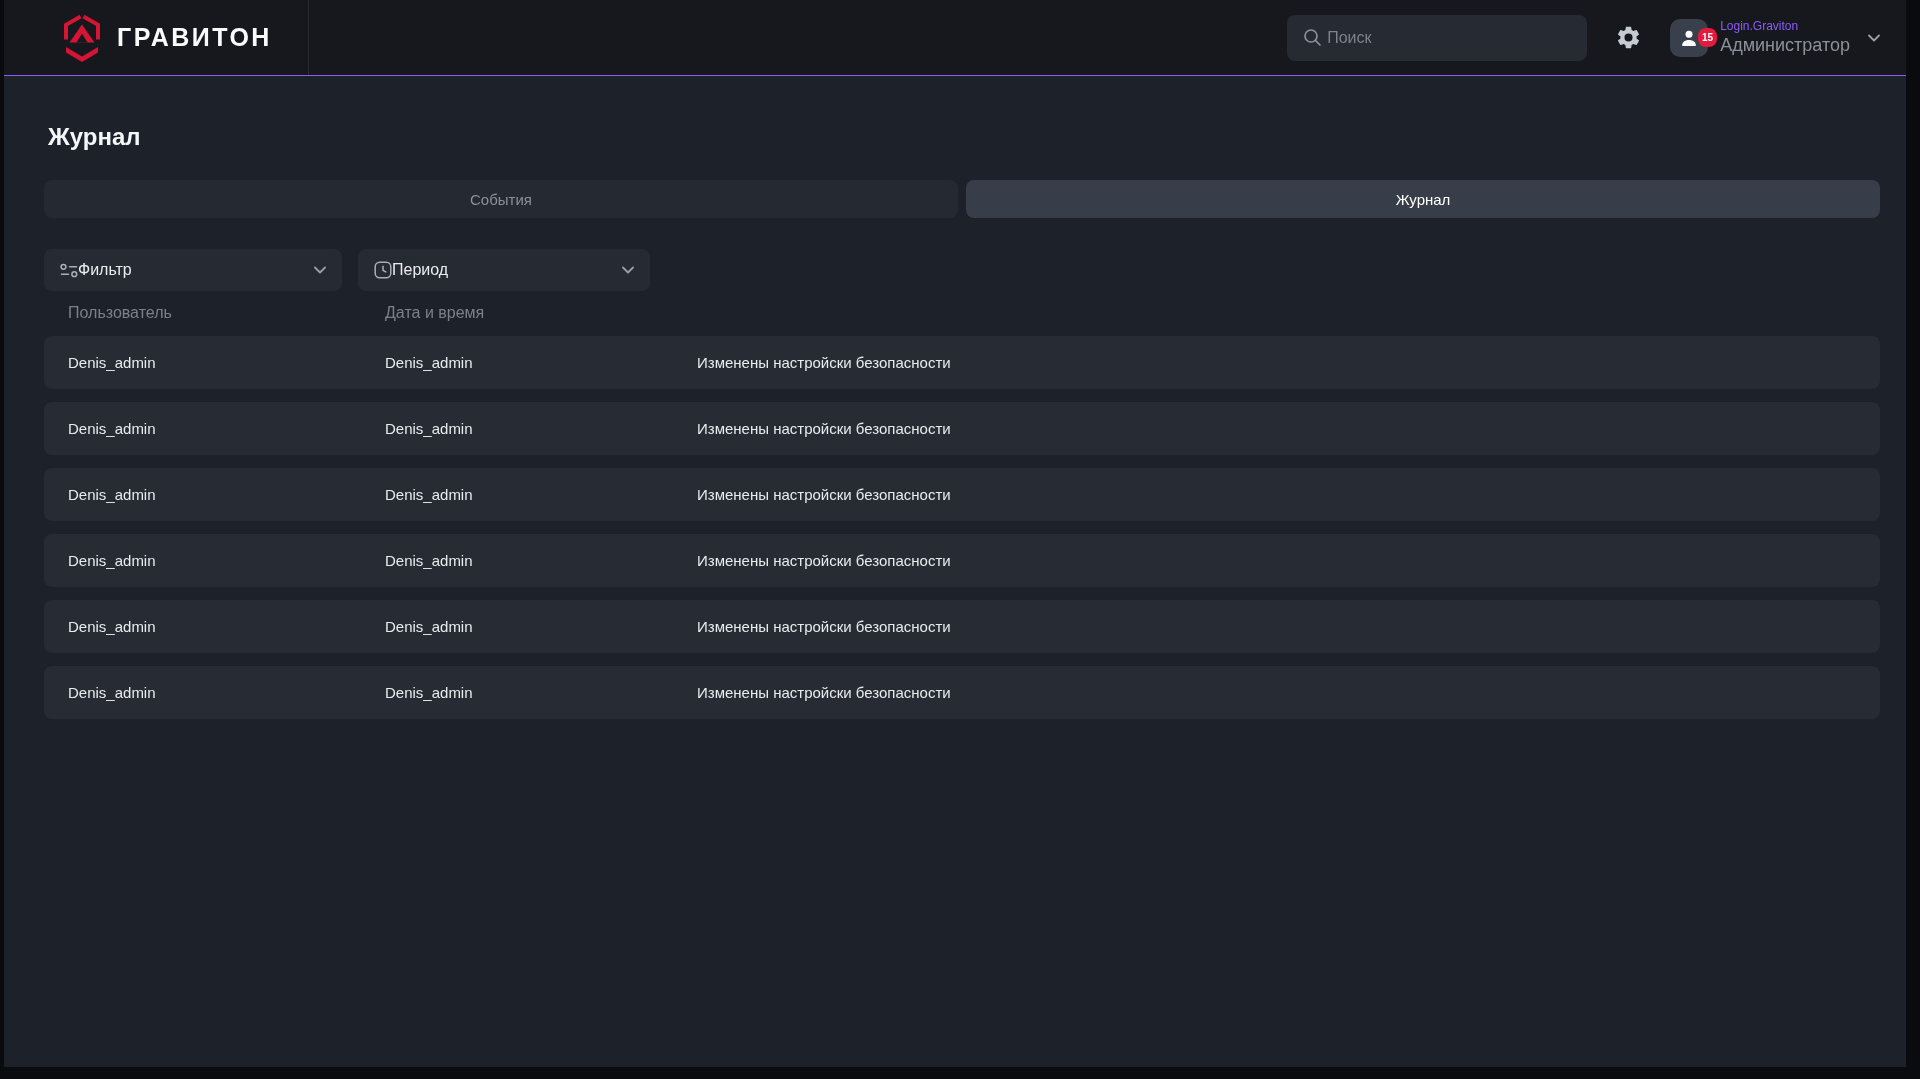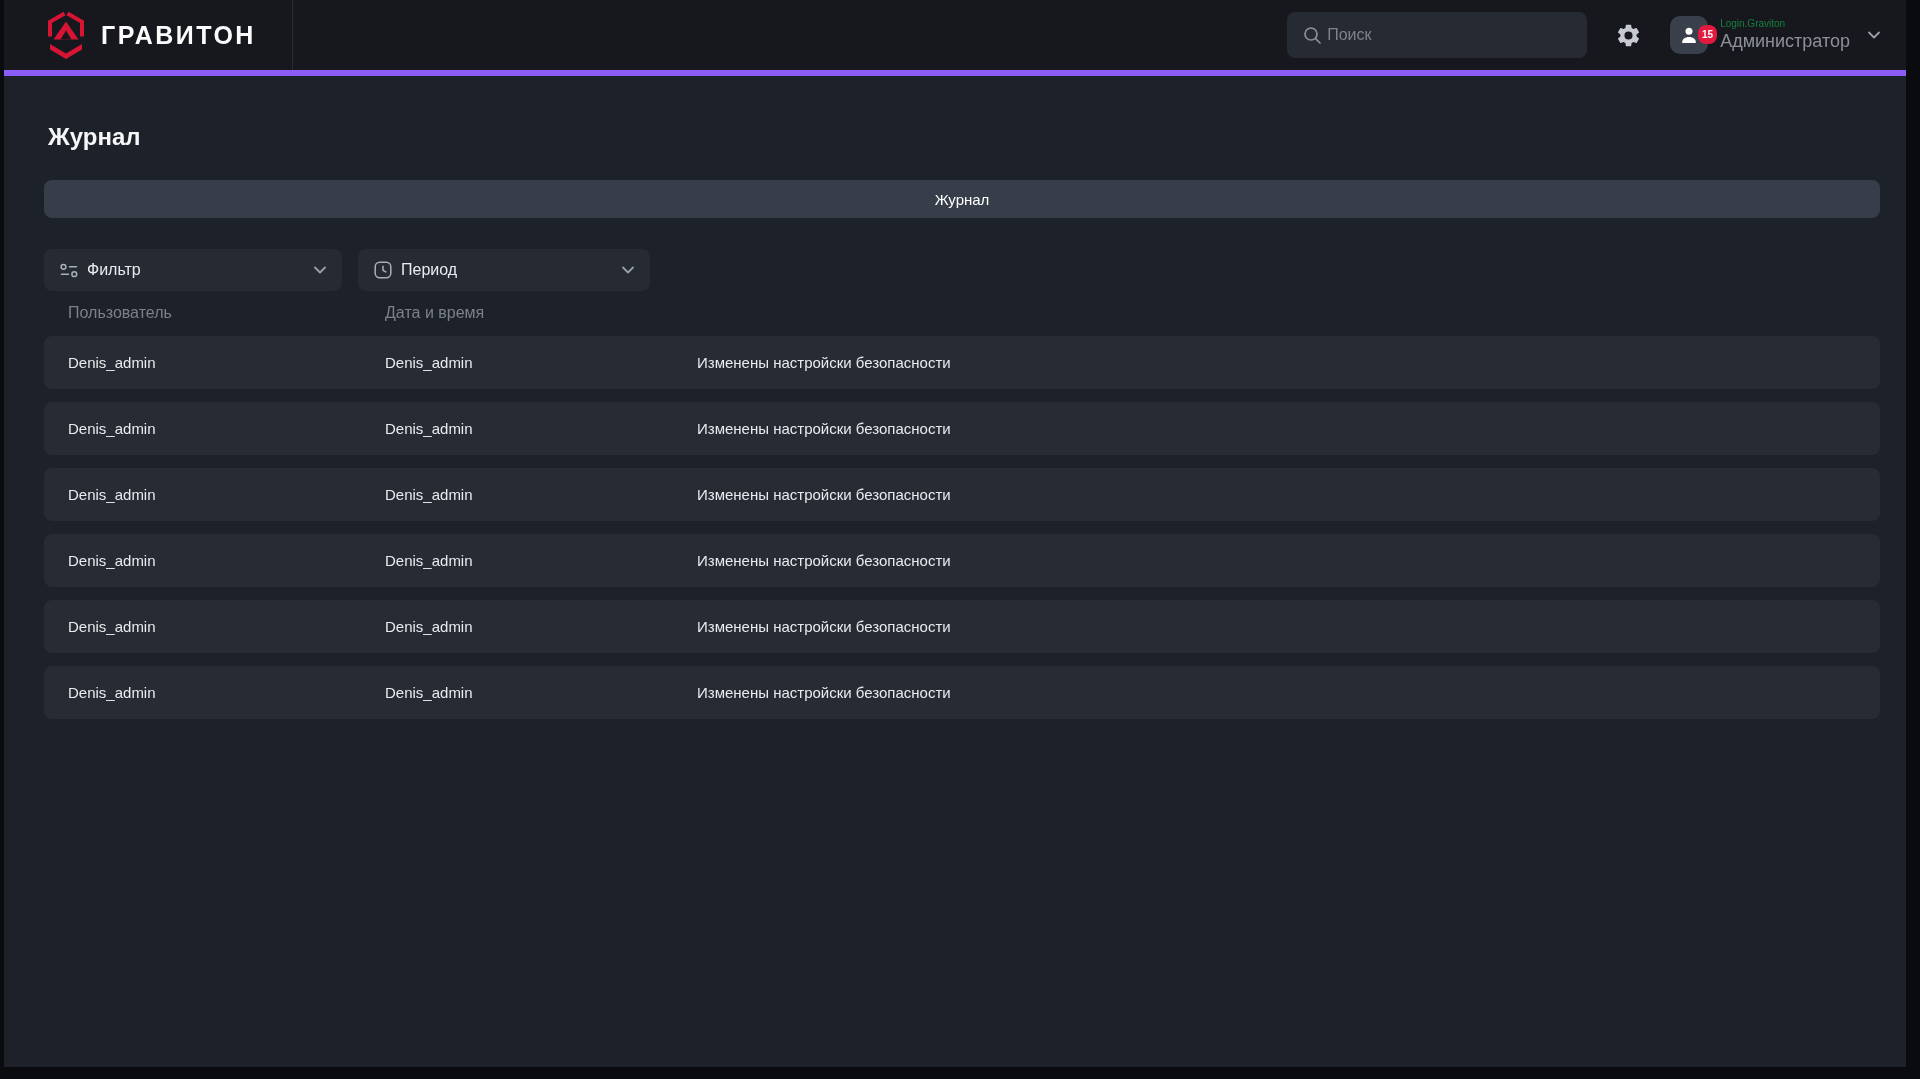--- a/index.html
+++ b/index.html
@@ -15,23 +15,24 @@
     height:1067px;
     background:#1d212a;
     position:relative;
     overflow:hidden;
   }
 
   
   .topbar {
     height:76px;
     background:#16181e;
-    border-bottom:6px solid #8b5cf6;
+    border-bottom:1px solid #8b5cf6;
     display:flex;
     align-items:stretch;
+    padding-left:16px;
   }
   .logo-section {
     width:289px;
     display:flex; align-items:center; gap:13px;
     padding-left:40px;
     border-right:1px solid #282b32;
     flex:none;
   }
   .logo-text {
     color:#fbfbfc; font-size:25px; font-weight:bold; letter-spacing:2.5px;
@@ -88,21 +89,21 @@
   }
   .avatar-badge {
     position:absolute; top:-7px; right:-9px;
     background:#e21a3e; color:#fff;
     min-width:19px; height:19px; border-radius:8px;
     padding:0 4px;
     display:flex; align-items:center; justify-content:center;
     font-size:10px; font-weight:bold;margin-top:16px;
   }
   .user-texts { display:flex; flex-direction:column; line-height:1.25; }
-  .user-name { color:#15803d; font-size:10px; }
+  .user-name { color:#8b5cf6; font-size:12px; }
   .user-role { color:#8c9098; font-size:18px; }
   .user-chevron { margin-left:6px; }
 
   
   .main { padding:0 26px 0 40px; }
   .page-title {
     margin:47px 0 0 4px;
     color:#f5f6f8; font-size:24px; font-weight:bold;
     line-height:28px;
   }
@@ -114,21 +115,21 @@
     color:#8c9098; font-size:15px;
     display:flex; align-items:center; justify-content:center;
     font-family:"Liberation Sans", sans-serif;
   }
   .segment.active { background:#373e49; color:#ffffff; }
 
   .filters { display:flex; gap:16px; margin-top:31px; }
   .dropdown {
     height:42px; background:#262a33; border-radius:8px;
     border:none; cursor:pointer;
-    display:flex; align-items:center; gap:9px;
+    display:flex; align-items:center; gap:0;
     padding:0 16px;
     color:#e9ebee; font-size:16px;
     font-family:"Liberation Sans", sans-serif;
   }
   .dropdown .chev { margin-left:auto; }
   .dropdown.filter { width:298px; }
   .dropdown.period { width:292px; }
 
   .table { margin-top:0; }
   .thead {
@@ -216,20 +217,21 @@
       </div>
 
     </div>
   </header>
 
   <main class="main">
 
     <h1 class="page-title">Журнал</h1>
 
     <div class="segments">
+      <button class="segment">События</button>
       <button class="segment active">Журнал</button>
     </div>
 
     <div class="filters">
 
       <button class="dropdown filter">
         <span>
           <svg width="18" height="15" viewBox="0 0 18 15" fill="none">
             <circle cx="3.5" cy="3.8" r="2.4" stroke="#aab0b8" stroke-width="1.5"></circle>
             <path d="M9.5 3.8 H16.5" stroke="#aab0b8" stroke-width="1.5" stroke-linecap="round"></path>

